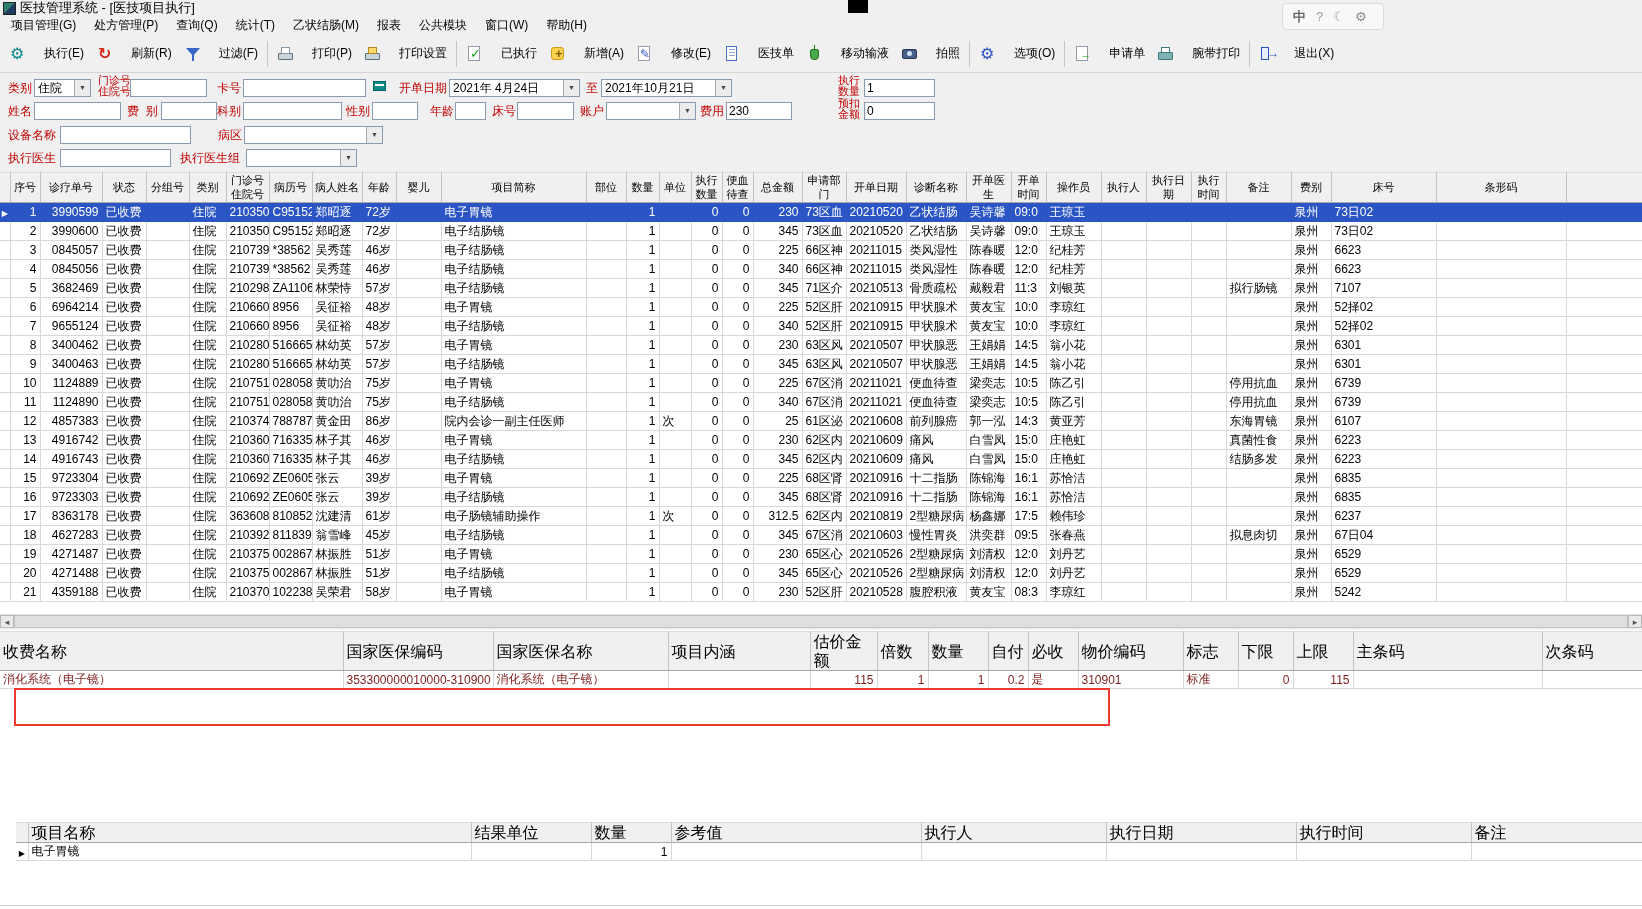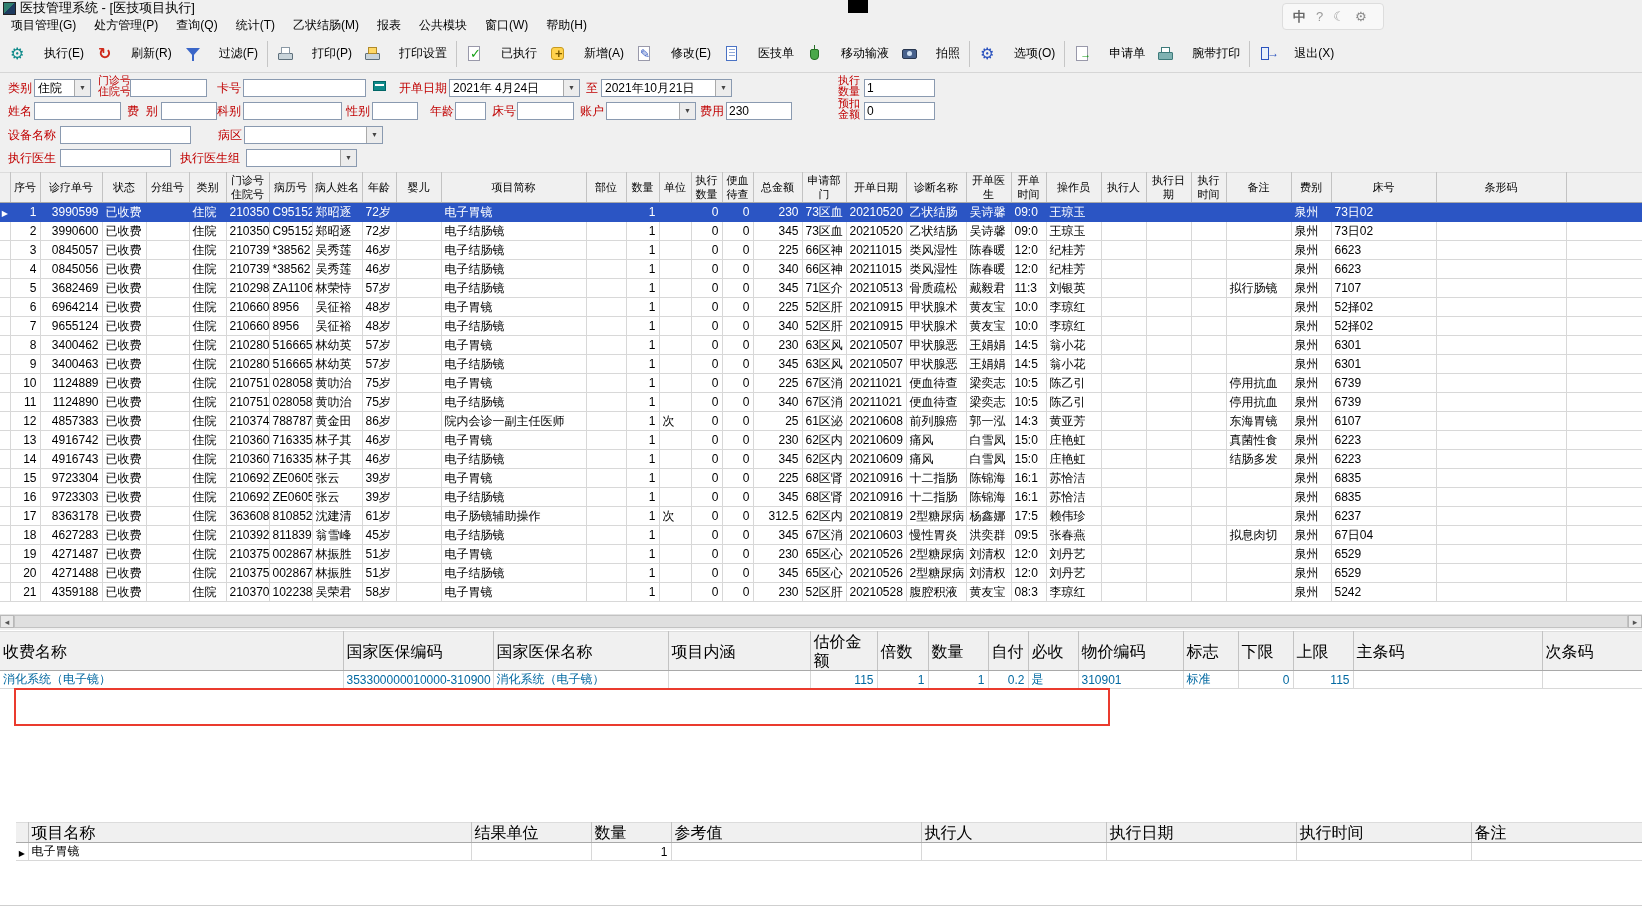--- a/index.html
+++ b/index.html
@@ -98,21 +98,21 @@
   #hscroll{position:absolute;left:0;top:614px;width:1642px;height:14px;background:#f2f2f2;
            border-top:1px solid #e2e2e2;display:flex;box-sizing:border-box}
   .sbtn{width:14px;flex:none;border:1px solid #b8b8b8;background:#e9e9e9;display:flex;
         align-items:center;justify-content:center;color:#555;box-sizing:border-box}
   .sbtn.left::before{content:"◂";font-size:9px}
   .sbtn.right::before{content:"▸";font-size:9px}
   .sthumb{flex:1;background:#dfdfdf;border:1px solid #c2c2c2;box-sizing:border-box}
 
   #lower-pane{position:absolute;left:0;top:630px;width:1642px;height:279px;background:#fff}
   #fee-grid th,#result-grid th{height:16px;font-size:16px;text-align:left;padding:0 3px}
-  #fee-grid td{height:16px;color:#0369a1}
+  #fee-grid td{height:16px;color:#7f1d1d}
   #result-grid td{height:16px;color:#000}
   #fee-grid{position:absolute;left:0;top:1px}
   #red-box{position:absolute;left:14px;top:688px;width:1092px;height:34px;border:2px solid #ea3b2e;background:#fff}
   #result-grid-wrap{position:absolute;left:16px;top:822px;width:1630px}
   #bottom-frame-line{position:absolute;left:0;top:905px;width:1642px;height:1px;background:#cfcfcf}
 </style>
 </head>
 <body>
 
 <div id="titlebar">

